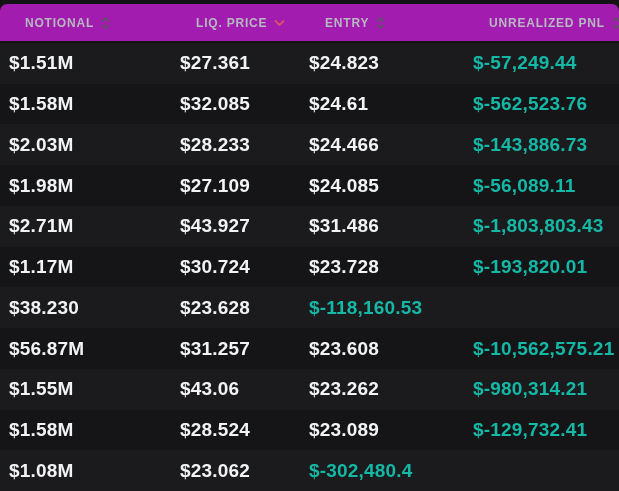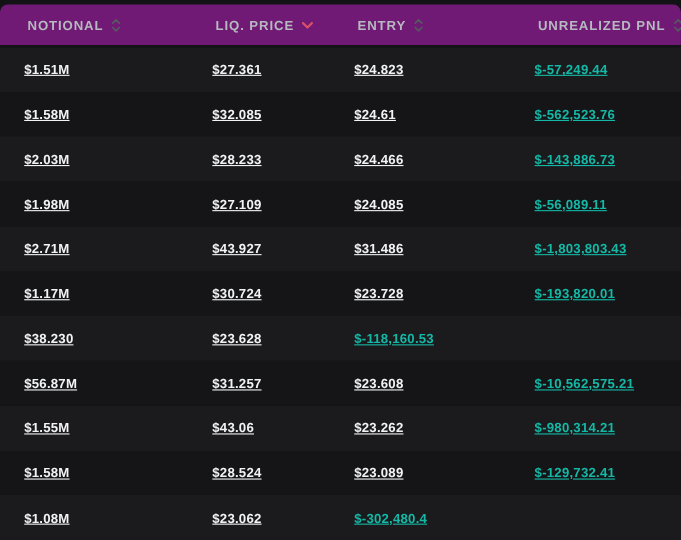--- a/index.html
+++ b/index.html
@@ -19,21 +19,21 @@
     flex-direction: column;
   }
   .header-wrap {
     height: 43px;
     padding-top: 4px;
     box-sizing: border-box;
     background: #131315;
   }
   .header-row {
     height: 37px;
-    background: #701a75;
+    background: #a21caf;
     border-radius: 7px 7px 0 0;
     display: grid;
     grid-template-columns: 171px 129px 164px 1fr;
     align-items: center;
   }
   .hcell {
     display: flex;
     align-items: center;
     gap: 7px;
     padding-left: 25px;
@@ -57,27 +57,26 @@
   }
   .trow {
     flex: 1;
     display: grid;
     grid-template-columns: 171px 129px 164px 1fr;
     align-items: center;
   }
   .trow:nth-child(odd)  { background: #1b1b1d; }
   .trow:nth-child(even) { background: #151517; }
   .cell {
-    padding-left: 22px;
-    font-size: 12px;
+    padding-left: 9px;
+    font-size: 19px;
     font-weight: 700;
     letter-spacing: 0.2px;
     color: #f2f3f5;
     white-space: nowrap;
-    text-decoration: underline;
   }
   .cell.pnl { color: #14b8a6; }
 </style>
 </head>
 <body>
 
 <div class="table">
   <div class="header-wrap">
     <div class="header-row" id="header-row">
   <div class="hcell">

